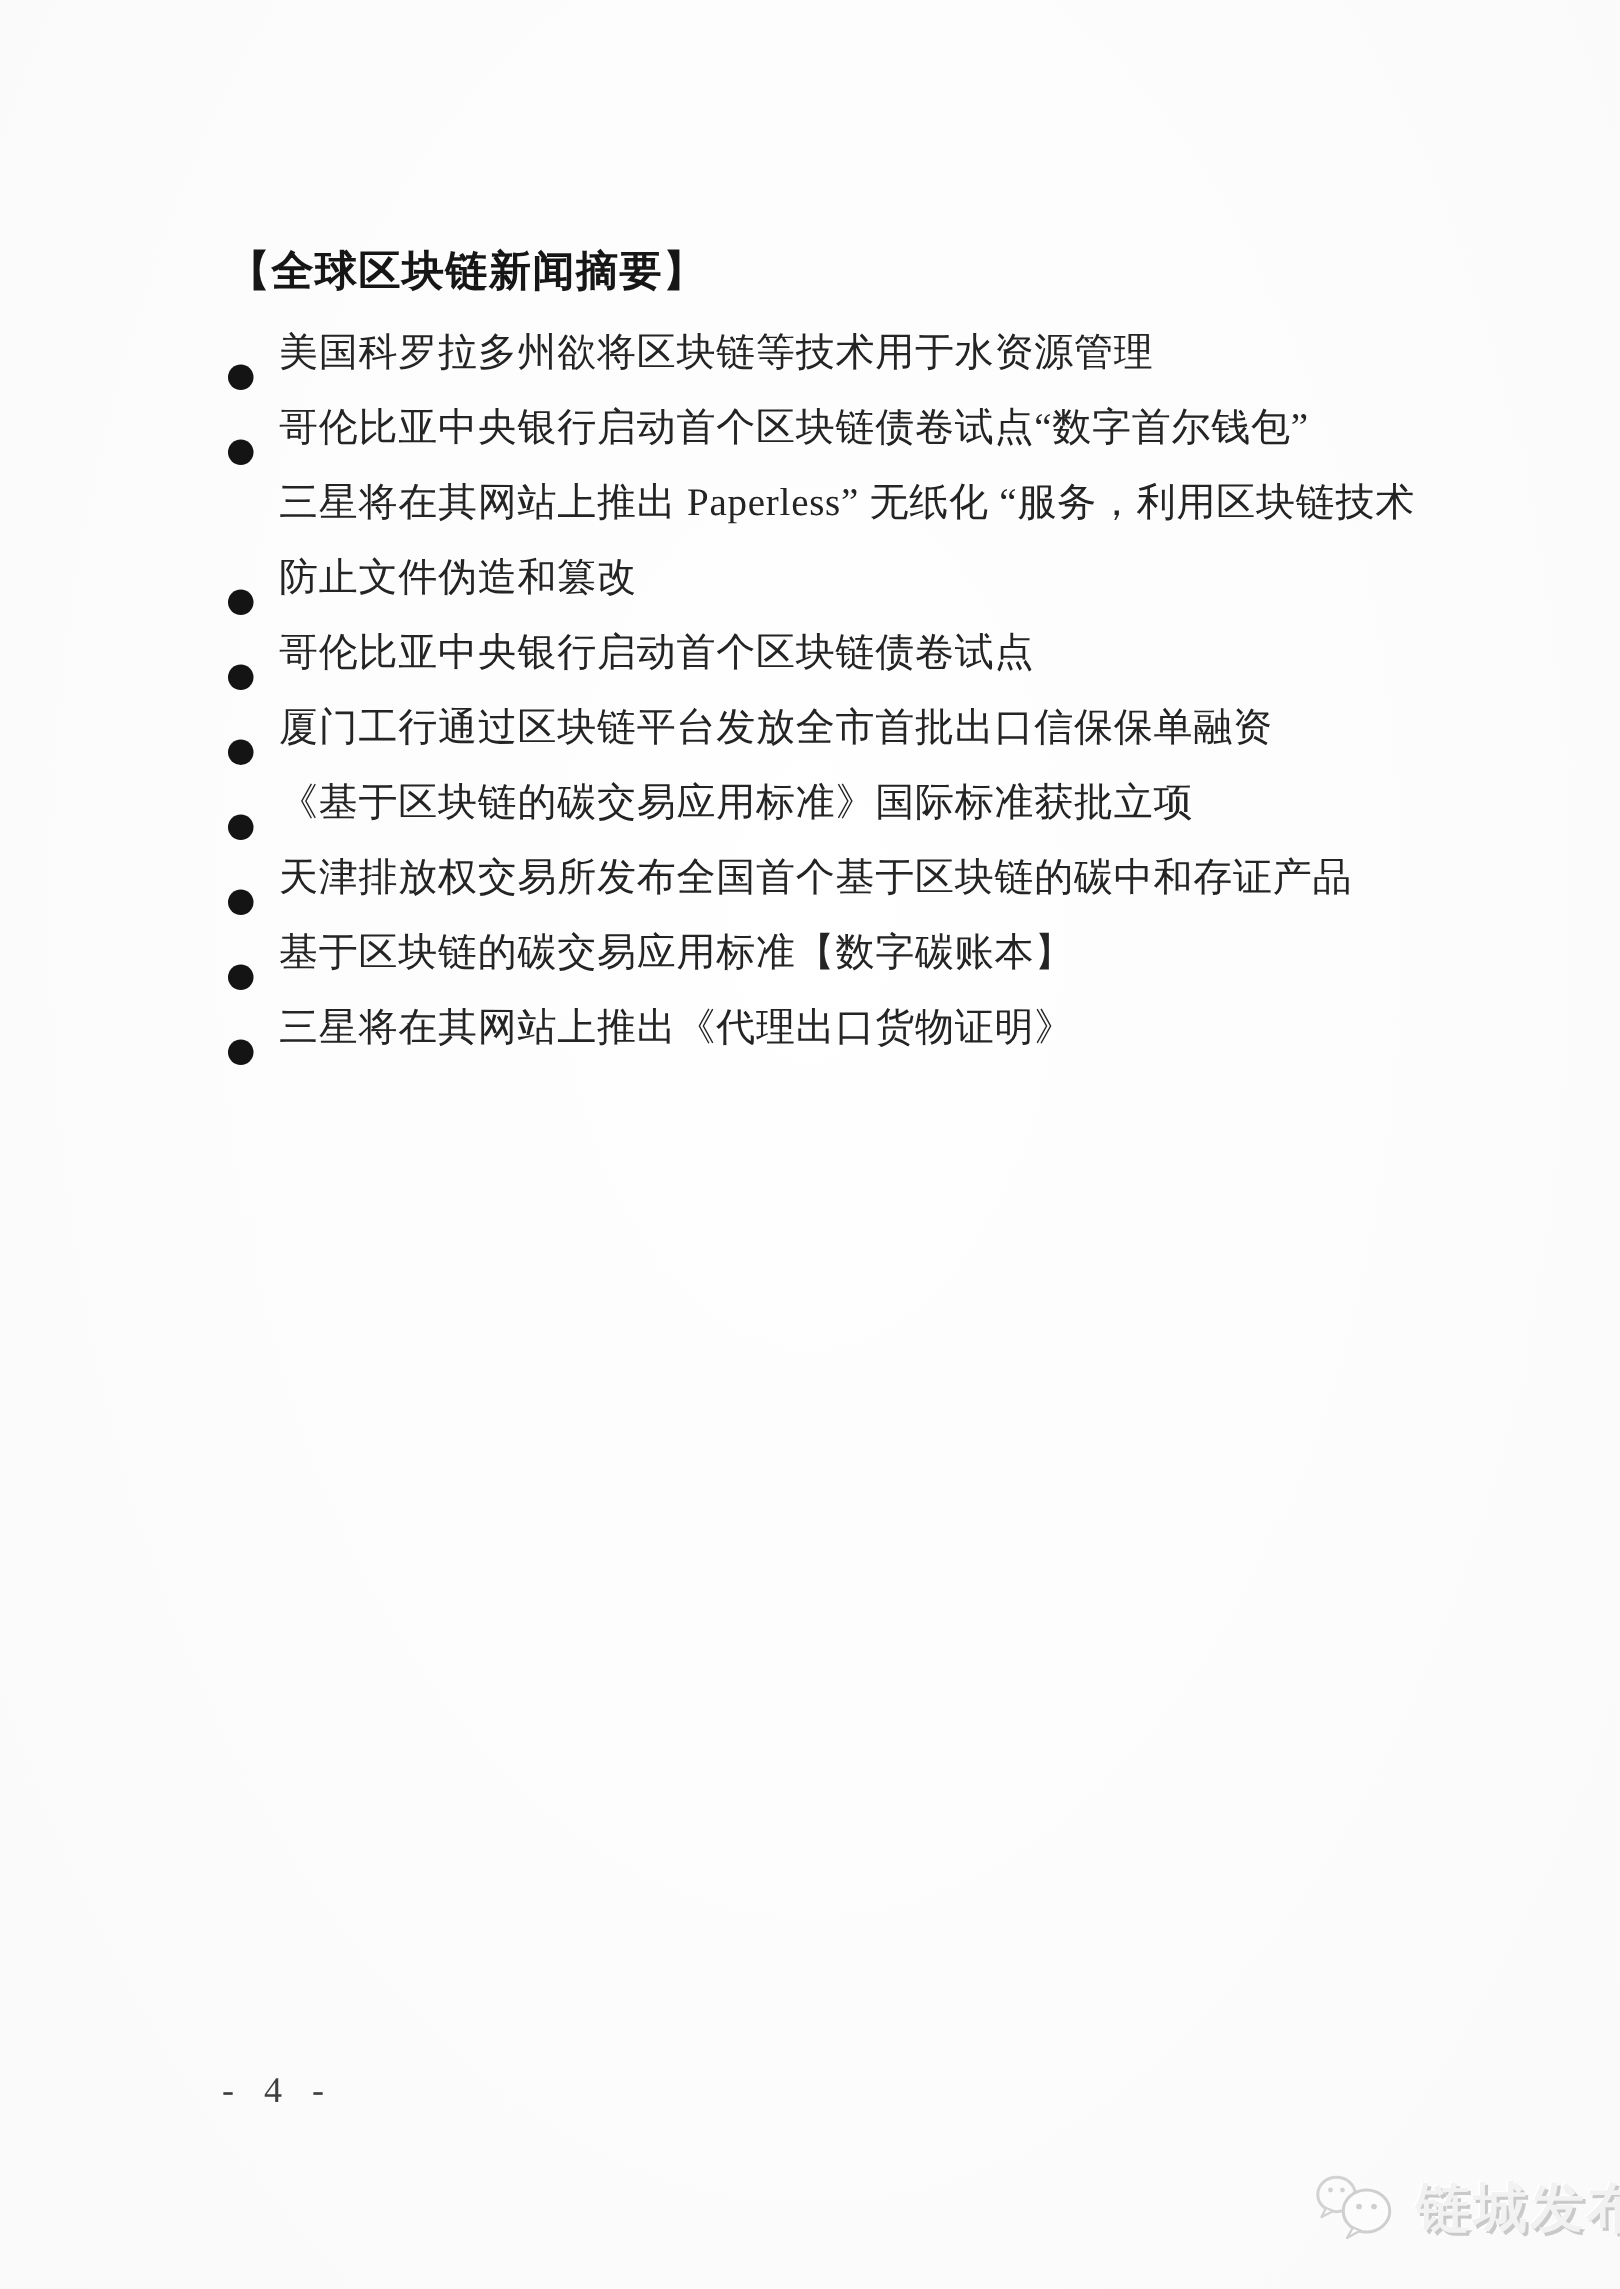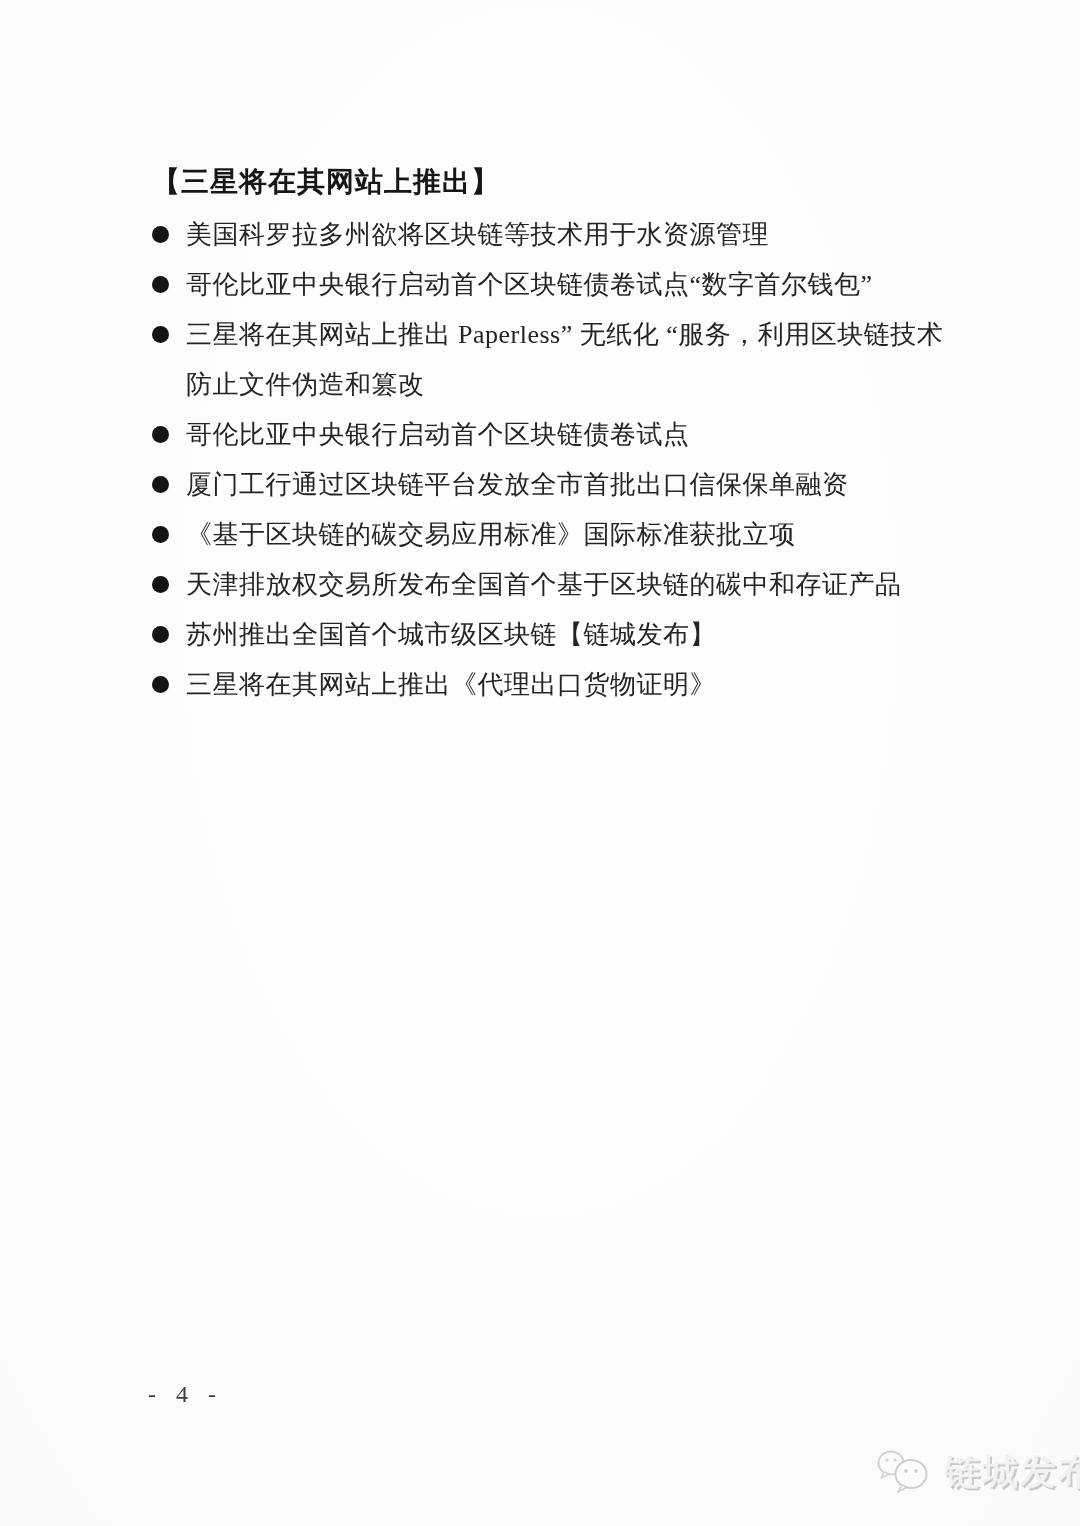--- a/index.html
+++ b/index.html
@@ -35,21 +35,21 @@
     letter-spacing: 1px;
     line-height: 44px;
   }
   .news-list {
     list-style: none;
     margin: 0;
     padding: 0;
   }
   .news-item {
     display: flex;
-    align-items: flex-start;
+    align-items: flex-end;
     font-size: 26px;
     line-height: 50px;
     color: #242424;
     letter-spacing: 0.5px;
   }
   .bullet {
     flex: none;
     width: 17px;
     height: 17px;
     border-radius: 50%;
@@ -94,21 +94,21 @@
     white-space: nowrap;
   }
 </style>
 </head>
 <body>
 
 <div class="page">
 
   <div class="content">
 
-    <h1 class="heading">【三星将在其网站上推出】</h1>
+    <h1 class="heading">【全球区块链新闻摘要】</h1>
 
     <ul class="news-list">
 
       <li class="news-item">
         <span class="bullet"></span>
         <span class="item-text">美国科罗拉多州欲将区块链等技术用于水资源管理</span>
       </li>
 
       <li class="news-item">
         <span class="bullet"></span>
@@ -135,21 +135,21 @@
         <span class="item-text">《基于区块链的碳交易应用标准》国际标准获批立项</span>
       </li>
 
       <li class="news-item">
         <span class="bullet"></span>
         <span class="item-text">天津排放权交易所发布全国首个基于区块链的碳中和存证产品</span>
       </li>
 
       <li class="news-item">
         <span class="bullet"></span>
-        <span class="item-text">苏州推出全国首个城市级区块链【链城发布】</span>
+        <span class="item-text">基于区块链的碳交易应用标准【数字碳账本】</span>
       </li>
 
 
       <li class="news-item">
         <span class="bullet"></span>
         <span class="item-text">三星将在其网站上推出《代理出口货物证明》</span>
       </li>
 
     </ul>
   </div>

